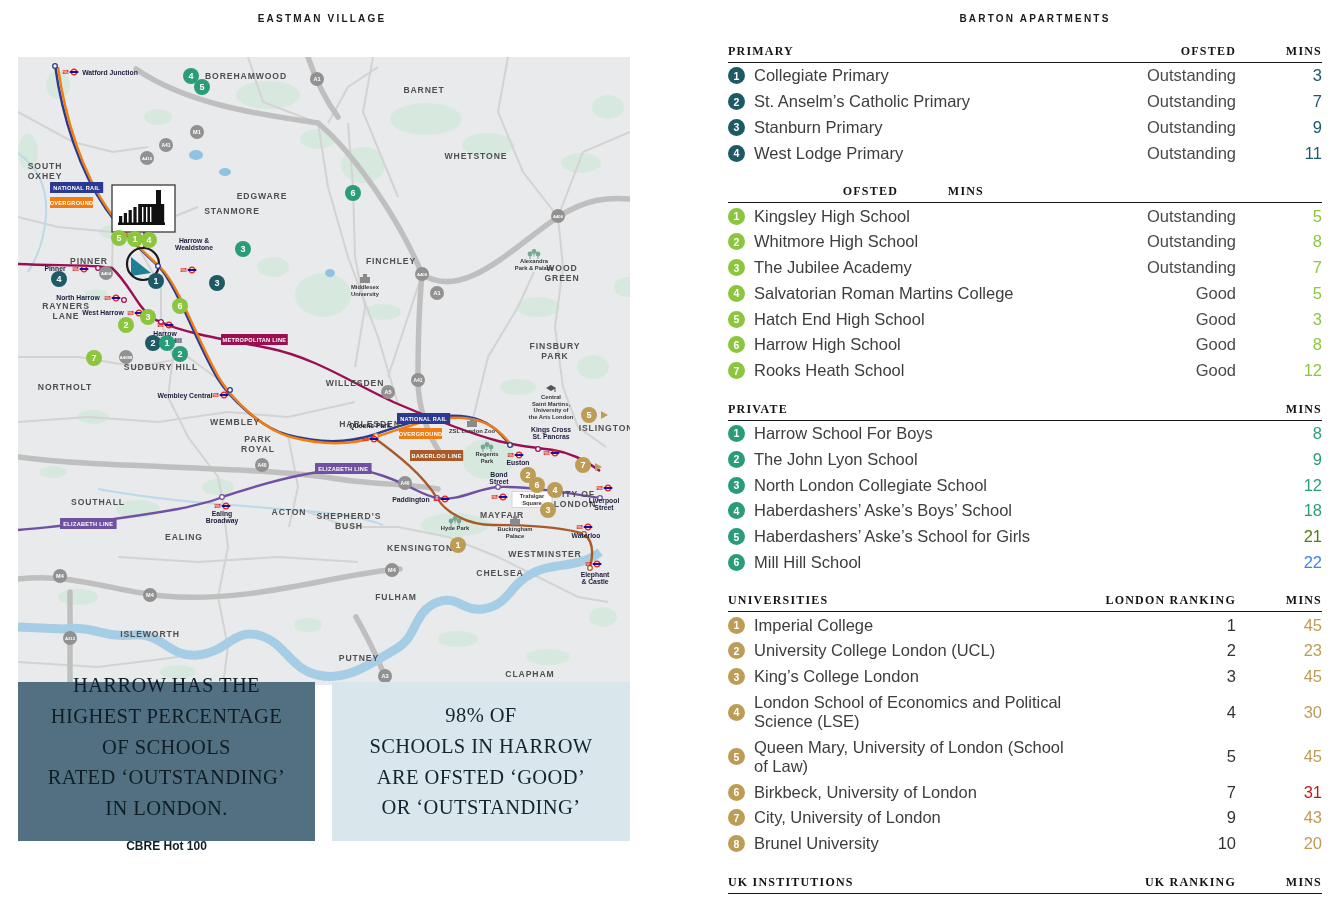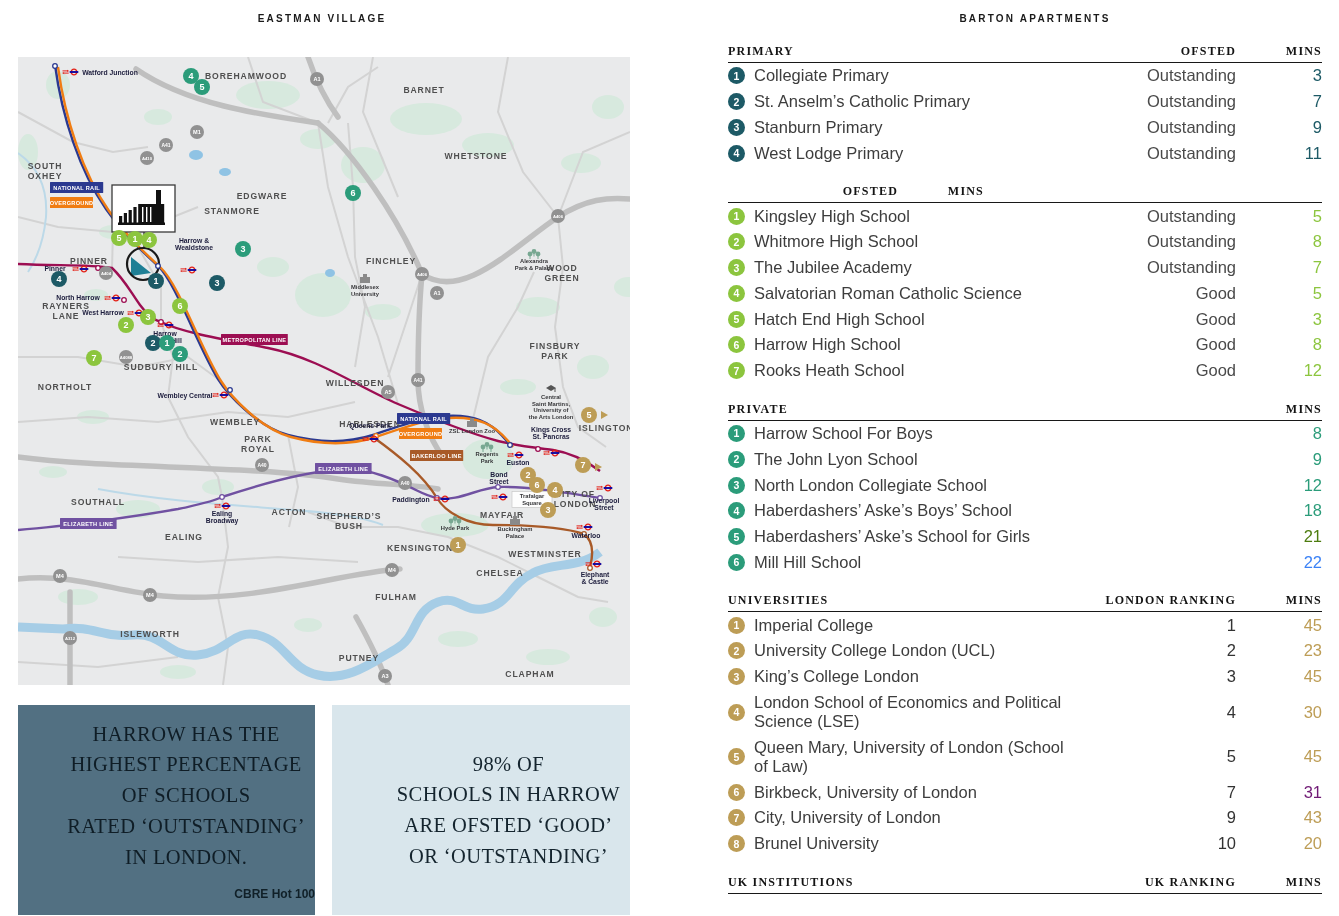--- a/index.html
+++ b/index.html
@@ -6,21 +6,21 @@
   body { background:#f4f4f4; font-family:"Liberation Sans", sans-serif; }
   .page { position:relative; width:1339px; height:916px; background:#ffffff; margin:0 auto; overflow:hidden; }
 
   .page-title { position:absolute; top:13px; font-size:10px; font-weight:700; letter-spacing:2.2px; color:#1a1a1a; text-align:center; }
   .page-title.left { left:0; width:644px; }
   .page-title.right { left:731px; width:608px; }
 
   .map-wrap { position:absolute; left:18px; top:57px; width:612px; height:628px; }
   .map-wrap svg { display:block; width:612px; height:628px; }
 
-  .quote-box { position:absolute; top:705px; height:210px; display:flex; flex-direction:column; align-items:flex-end; justify-content:center; text-align:center; }
+  .quote-box { position:absolute; top:682px; height:159px; display:flex; flex-direction:column; align-items:center; justify-content:center; text-align:center; }
   .quote-box.dark  { left:18px;  width:297px; background:#527082; }
   .quote-box.light { left:332px; width:298px; background:#d9e6ec; }
   .q-text { font-family:"Liberation Serif", serif; font-size:20.5px; line-height:1.5; letter-spacing:0.4px; color:#0f1d26; white-space:pre-line; font-weight:500; padding:0 10px; }
   .quote-box.light .q-text { color:#14242e; }
   .q-src { margin-top:15px; font-size:12px; font-weight:700; color:#102028; }
 
   .tables { position:absolute; left:728px; top:44px; width:594px; }
   .sec { margin-top:18px; }
   .sec:first-child { margin-top:0; }
   .sec-title-row { display:flex; align-items:baseline; border-bottom:1.5px solid #181818; padding-bottom:3px; font-family:"Liberation Serif", serif; font-size:12px; letter-spacing:1.2px; color:#141414; font-weight:600; }
@@ -656,21 +656,21 @@
           <span class="name">
             <span class="num-badge" style="background: rgb(140, 197, 62);">3</span>
             <span>The Jubilee Academy</span>
           </span>
           <span class="c2">Outstanding</span>
           <span class="c3" style="color: rgb(140, 197, 62);">7</span>
         </div>
         <div class="trow">
           <span class="name">
             <span class="num-badge" style="background: rgb(140, 197, 62);">4</span>
-            <span>Salvatorian Roman Catholic Science</span>
+            <span>Salvatorian Roman Martins College</span>
           </span>
           <span class="c2">Good</span>
           <span class="c3" style="color: rgb(140, 197, 62);">5</span>
         </div>
         <div class="trow">
           <span class="name">
             <span class="num-badge" style="background: rgb(140, 197, 62);">5</span>
             <span>Hatch End High School</span>
           </span>
           <span class="c2">Good</span>
@@ -793,21 +793,21 @@
           </span>
           <span class="c2" style="color: rgb(51, 51, 51);">5</span>
           <span class="c3" style="color: rgb(189, 157, 86);">45</span>
         </div>
         <div class="trow">
           <span class="name">
             <span class="num-badge" style="background: rgb(189, 157, 86);">6</span>
             <span>Birkbeck, University of London</span>
           </span>
           <span class="c2" style="color: rgb(51, 51, 51);">7</span>
-          <span class="c3" style="color: #701a75;">31</span>
+          <span class="c3" style="color: #b91c1c;">31</span>
         </div>
         <div class="trow">
           <span class="name">
             <span class="num-badge" style="background: rgb(189, 157, 86);">7</span>
             <span>City, University of London</span>
           </span>
           <span class="c2" style="color: rgb(51, 51, 51);">9</span>
           <span class="c3" style="color: rgb(189, 157, 86);">43</span>
         </div>
         <div class="trow">

